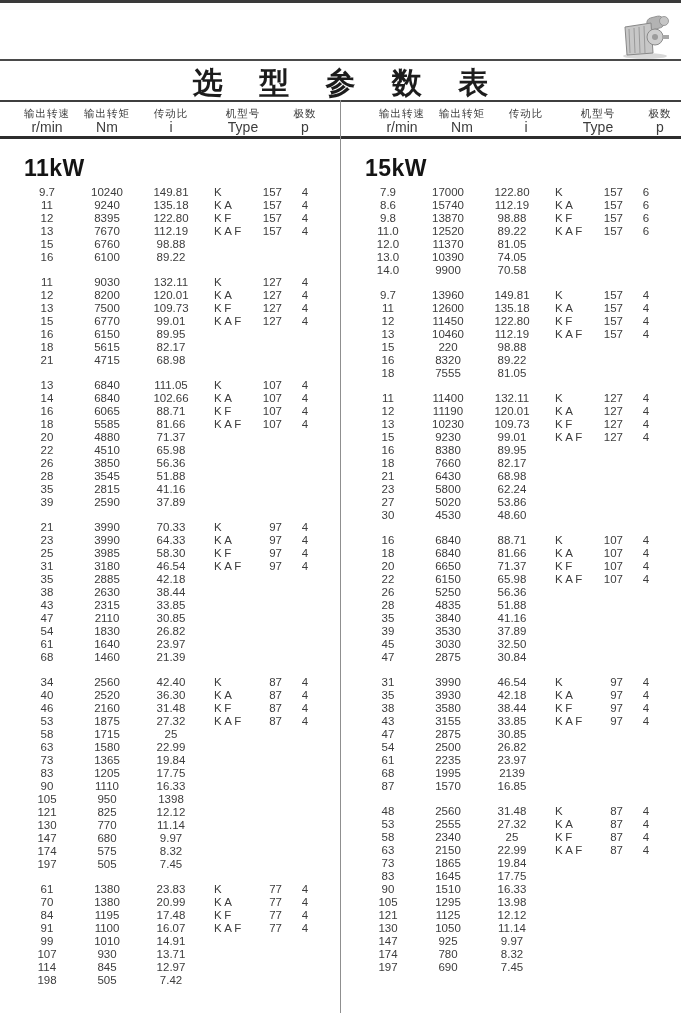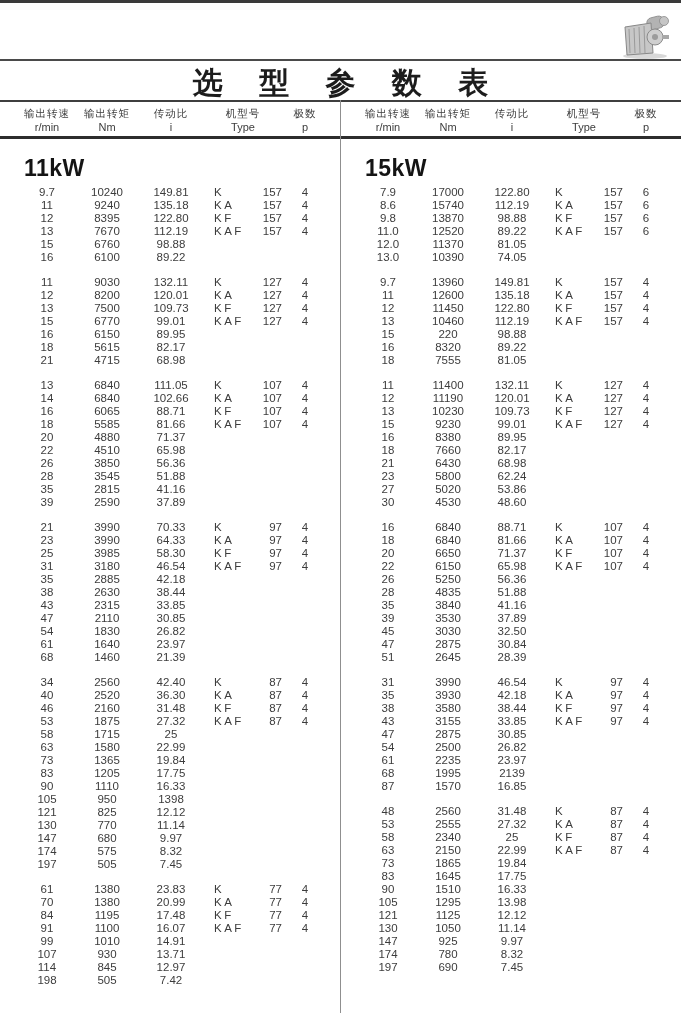--- a/index.html
+++ b/index.html
@@ -10,27 +10,27 @@
   }
   .top-edge{position:absolute;top:0;left:0;width:681px;height:3px;background:#3a3a3a;}
   .photo{position:absolute;top:11px;left:619px;width:54px;height:50px;}
   .title-rule{position:absolute;top:59px;left:0;width:681px;height:2px;background:#4a4a4a;}
   .page-title{
     position:absolute;top:63px;left:0;width:100%;margin:0;text-align:center;
     font-size:30px;font-weight:bold;color:#1c1c1c;letter-spacing:14px;text-indent:14px;
   }
   .header-band{
     position:absolute;top:100px;left:0;width:681px;height:39px;box-sizing:border-box;
-    border-top:2px solid #3f3f3f;border-bottom:3px solid #2d2d2d;display:flex;
+    border-top:2px solid #3f3f3f;border-bottom:3px solid #2d2d2d;display:flex;gap:14px;
   }
   .header-half{width:340px;display:flex;flex:none;}
   .header-half+.header-half{margin-left:1px;}
   .hcell{text-align:center;padding-top:4px;color:#3d3d3d;flex:none;}
   .hcn{font-size:10.5px;letter-spacing:1px;line-height:14px;white-space:nowrap;}
-  .hen{font-size:11px;line-height:14px;}
+  .hen{font-size:14px;line-height:14px;}
   .h-speed{margin-left:18px;width:58px;}
   .h-torque{width:62px;}
   .h-ratio{width:66px;}
   .h-type{width:78px;}
   .h-poles{width:46px;}
   .v-divider{position:absolute;left:340px;top:100px;width:1px;height:913px;background:#8f8f8f;}
   .table-body{position:absolute;top:142px;left:0;width:681px;height:880px;padding-left:11px;}
   .half-body{position:absolute;top:0;width:340px;}
   .half-left{left:0;}
   .half-right{left:341px;}
@@ -634,20 +634,28 @@
             <div class="col-poles"></div>
           </div>
           <div class="row">
             <div class="col-speed">13.0</div>
             <div class="col-torque">10390</div>
             <div class="col-ratio">74.05</div>
             <div class="col-type-letters"></div>
             <div class="col-type-size"></div>
             <div class="col-poles"></div>
           </div>
+          <div class="row">
+            <div class="col-speed">14.0</div>
+            <div class="col-torque">9900</div>
+            <div class="col-ratio">70.58</div>
+            <div class="col-type-letters"></div>
+            <div class="col-type-size"></div>
+            <div class="col-poles"></div>
+          </div>
         </div>
         <div class="block">
           <div class="row">
             <div class="col-speed">9.7</div>
             <div class="col-torque">13960</div>
             <div class="col-ratio">149.81</div>
             <div class="col-type-letters">K</div>
             <div class="col-type-size">157</div>
             <div class="col-poles">4</div>
           </div>
@@ -852,28 +860,20 @@
             <div class="col-torque">3030</div>
             <div class="col-ratio">32.50</div>
             <div class="col-type-letters"></div>
             <div class="col-type-size"></div>
             <div class="col-poles"></div>
           </div>
           <div class="row">
             <div class="col-speed">47</div>
             <div class="col-torque">2875</div>
             <div class="col-ratio">30.84</div>
-            <div class="col-type-letters"></div>
-            <div class="col-type-size"></div>
-            <div class="col-poles"></div>
-          </div>
-          <div class="row">
-            <div class="col-speed">51</div>
-            <div class="col-torque">2645</div>
-            <div class="col-ratio">28.39</div>
             <div class="col-type-letters"></div>
             <div class="col-type-size"></div>
             <div class="col-poles"></div>
           </div>
         </div>
         <div class="block">
           <div class="row">
             <div class="col-speed">31</div>
             <div class="col-torque">3990</div>
             <div class="col-ratio">46.54</div>

